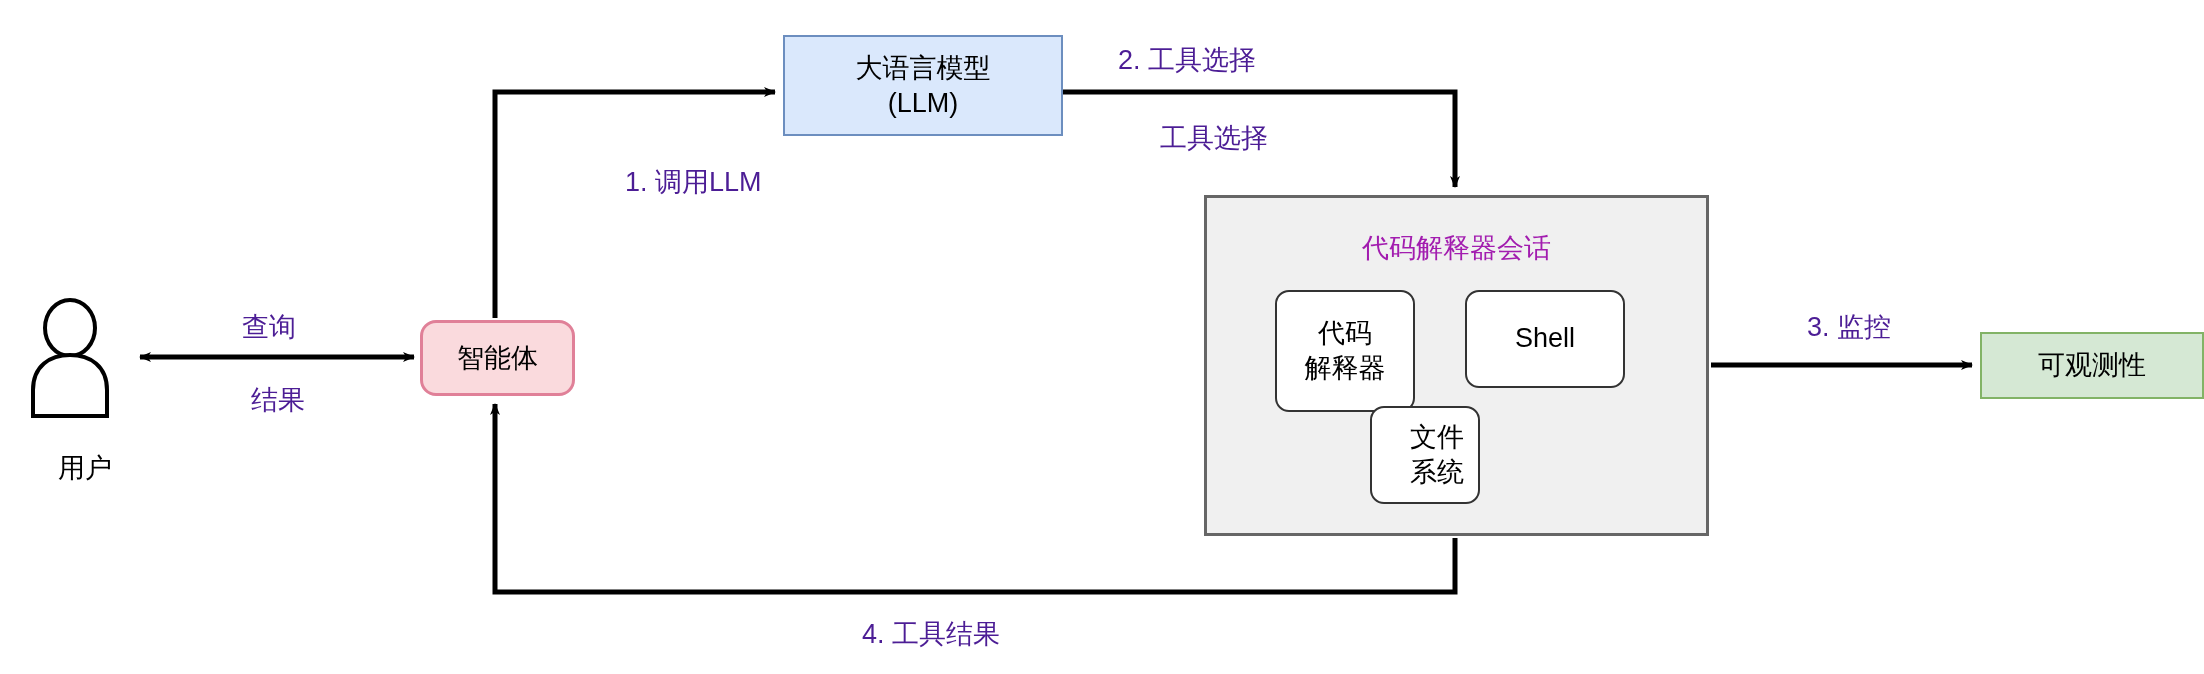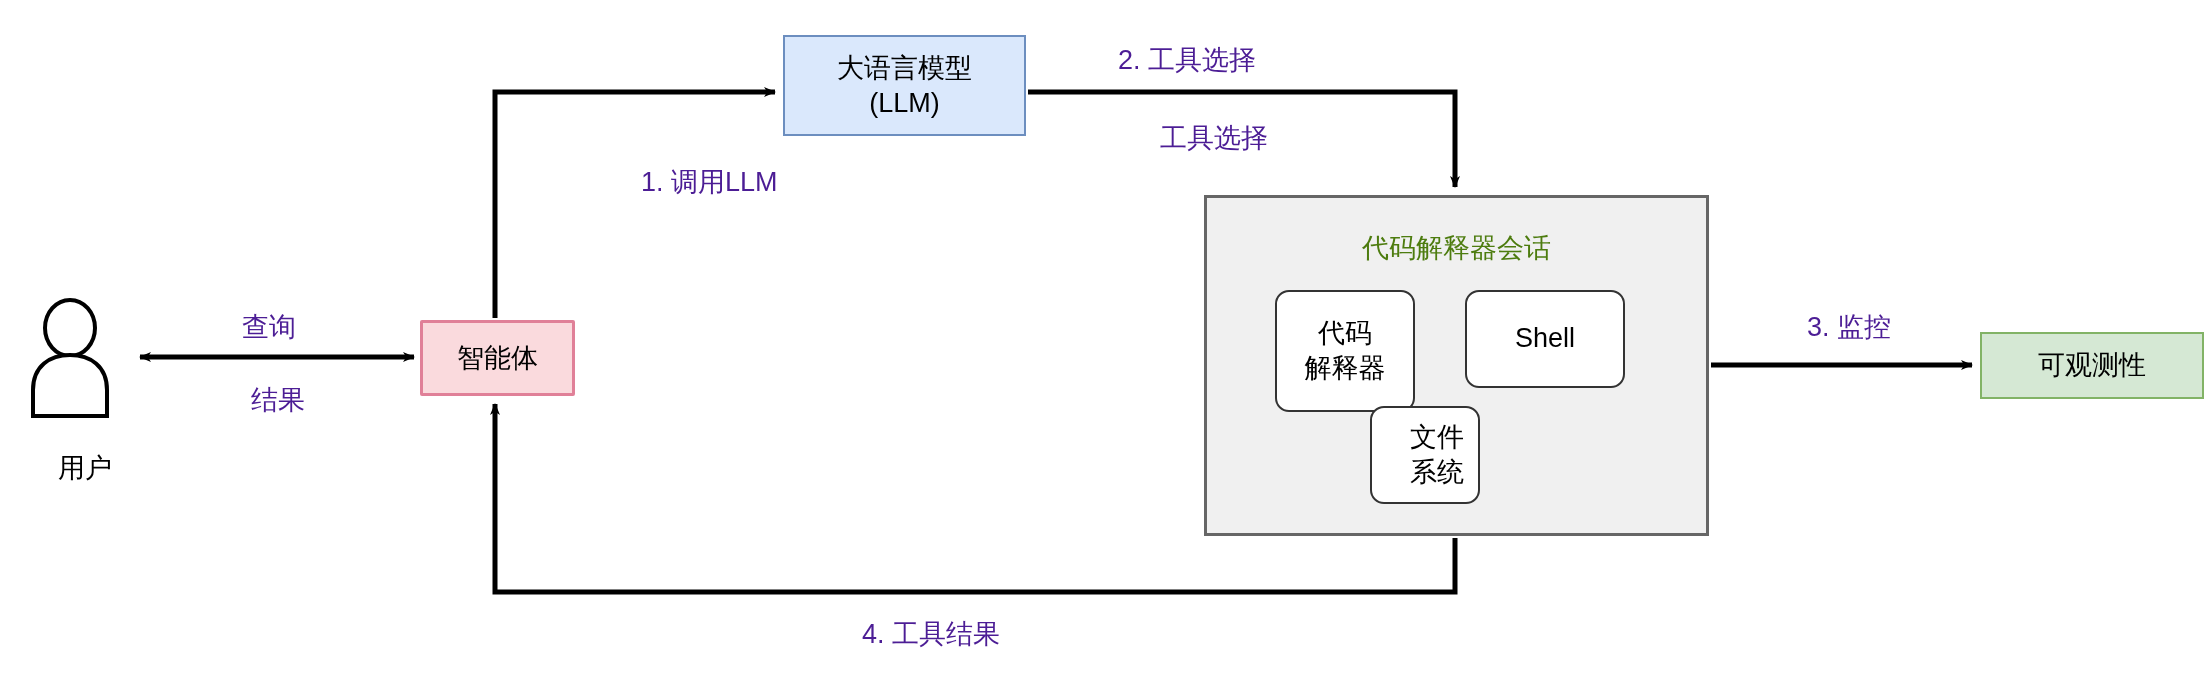--- a/index.html
+++ b/index.html
@@ -34,55 +34,55 @@
     justify-content: center;
     text-align: center;
     color: #000000;
     line-height: 1.28;
     white-space: pre-line;
   }
   
   #node-llm {
     left: 783px;
     top: 35px;
-    width: 243px;
+    width: 280px;
     height: 101px;
     background: #dae8fc;
     border: 2px solid #6c8ebf;
     font-size: 27px;
   }
   
   #node-agent {
     left: 420px;
     top: 320px;
     width: 155px;
     height: 76px;
     background: #fadadd;
     border: 3px solid #e08098;
-    border-radius: 2px;
+    border-radius: 16px;
     font-size: 27px;
   }
   
   #node-session {
     left: 1204px;
     top: 195px;
     width: 505px;
     height: 341px;
     background: #f0f0f0;
     border: 3px solid #666666;
     display: block;
   }
   #session-title {
     position: absolute;
     left: 0;
     top: 33px;
     width: 100%;
     text-align: center;
     font-size: 27px;
-    color: #4d7c0f;
+    color: #a21caf;
   }
   .inner-box {
     position: absolute;
     box-sizing: border-box;
     background: #ffffff;
     border: 2px solid #333333;
     border-radius: 14px;
     display: flex;
     align-items: center;
     justify-content: center;
@@ -124,21 +124,21 @@
   }
   
   .edge-label {
     position: absolute;
     font-size: 27px;
     color: #4c1d95;
     white-space: nowrap;
   }
   #lbl-query        { left: 242px;  top: 309px; }
   #lbl-result       { left: 242px;  top: 382px; margin-left: 9px; }
-  #lbl-call-llm     { left: 641px;  top: 164px; }
+  #lbl-call-llm     { left: 625px;  top: 164px; }
   #lbl-tool-select  { left: 1118px; top: 42px;  }
   #lbl-create-sess  { left: 1160px; top: 120px; }
   #lbl-monitor      { left: 1807px; top: 309px; }
   #lbl-tool-result  { left: 862px;  top: 616px; }
 </style>
 </head>
 <body>
 
 <div id="canvas">
 

